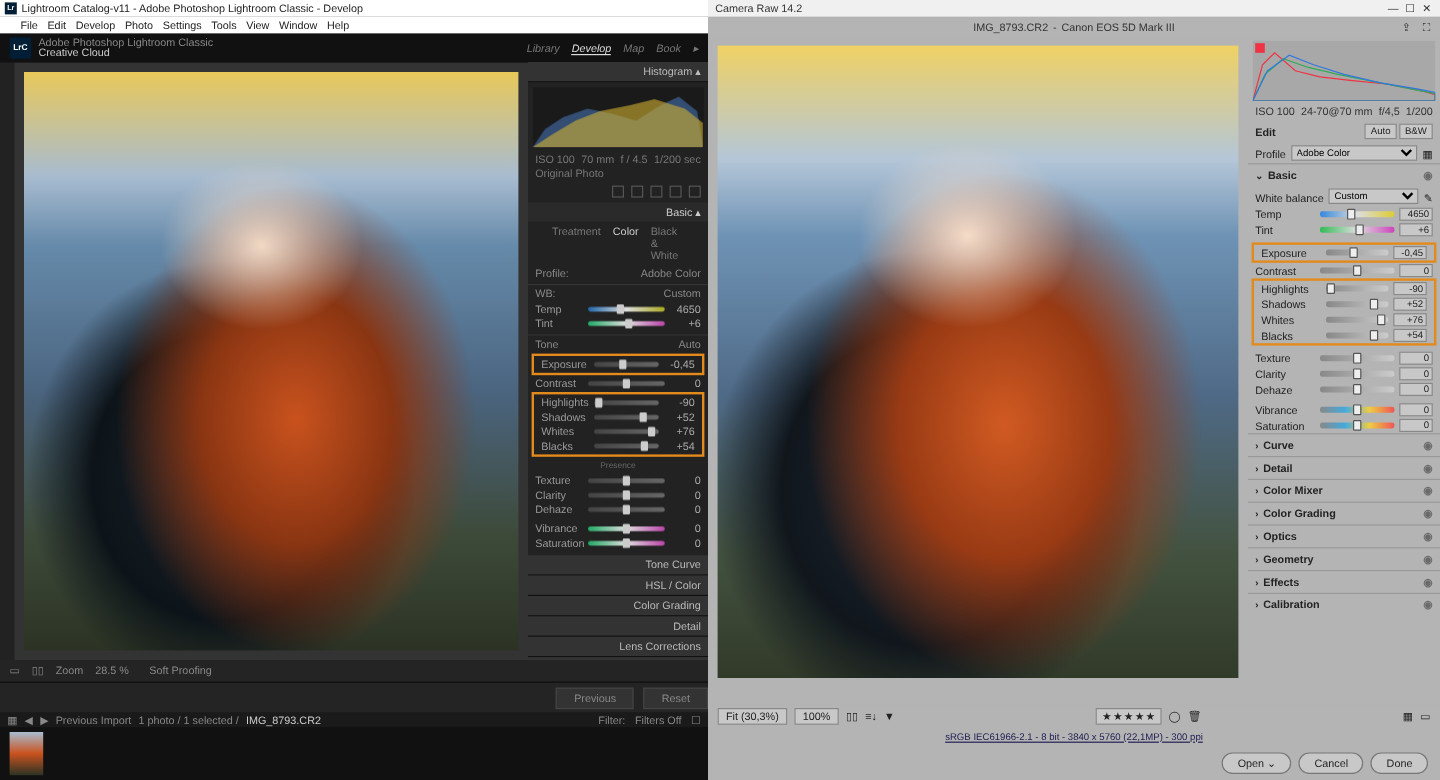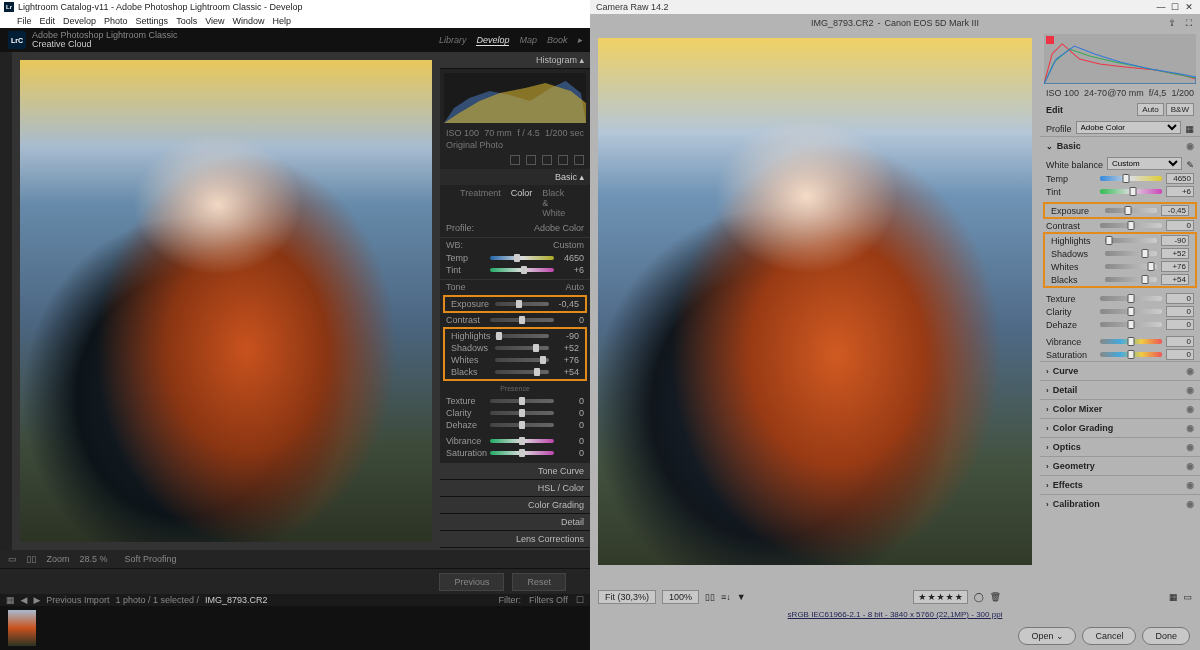--- a/index.html
+++ b/index.html
@@ -38,21 +38,21 @@
 .label-val { display:flex; justify-content:space-between; padding:2px 6px; color:#888; }
 .slider-row { display:flex; align-items:center; padding:1px 6px 1px 6px; gap:4px; }
 .slider-row .lbl { width:40px; color:#999; }
 .slider-row .track { flex:1; height:4px; background:linear-gradient(90deg,#444,#666); position:relative; border-radius:2px; }
 .slider-row .track.col { background:linear-gradient(90deg,#2a6,#ddd,#b4a); }
 .slider-row .track.ty { background:linear-gradient(90deg,#26a,#ddd,#aa2); }
 .slider-row .thumb { position:absolute; top:-2px; width:6px; height:8px; background:#ccc; border-radius:1px; transform:translateX(-50%); }
 .slider-row .val { width:26px; text-align:right; color:#aaa; }
 .hl-box { border:2px solid #e38a1c; margin:1px 3px; padding:1px 0; }
 .sect-label { text-align:center; color:#666; padding:3px 0; font-size:7px; }
-.lr-foot { height:26px; background:#242424; display:flex; align-items:center; justify-content:space-between; padding:0 24px; color:#888; font-size:8px; border-top:1px solid #111;}
+.lr-foot { height:26px; background:#242424; display:flex; align-items:center; justify-content:space-between; padding:0 0; color:#888; font-size:8px; border-top:1px solid #111;}
 .lr-foot .btn { background:#333; padding:3px 14px; border:1px solid #444; }
 .lr-filmstrip { height:56px; background:#111; display:flex; flex-direction:column; }
 .lr-fs-bar { height:16px; background:#1a1a1a; display:flex; align-items:center; padding:0 6px; gap:6px; color:#888; font-size:7px; justify-content:space-between;}
 .lr-fs-thumbs { flex:1; padding:4px 8px; display:flex; gap:4px; }
 .lr-fs-thumbs .th { width:28px; height:36px; background:linear-gradient(180deg,#a8bcd0,#c9521e 50%,#2c3324); }
 .lr-zoom { height:18px; background:#242424; display:flex; align-items:center; padding:0 8px; gap:10px; color:#888; font-size:7px;}
 
 .cr { width:610px; height:650px; background:#b4b4b4; display:flex; flex-direction:column; color:#222; }
 .cr-title { height:14px; background:#f0f0f0; display:flex; align-items:center; justify-content:space-between; padding:0 6px; font-size:9px; color:#333; }
 .cr-title .wbtns { display:flex; gap:4px; }

